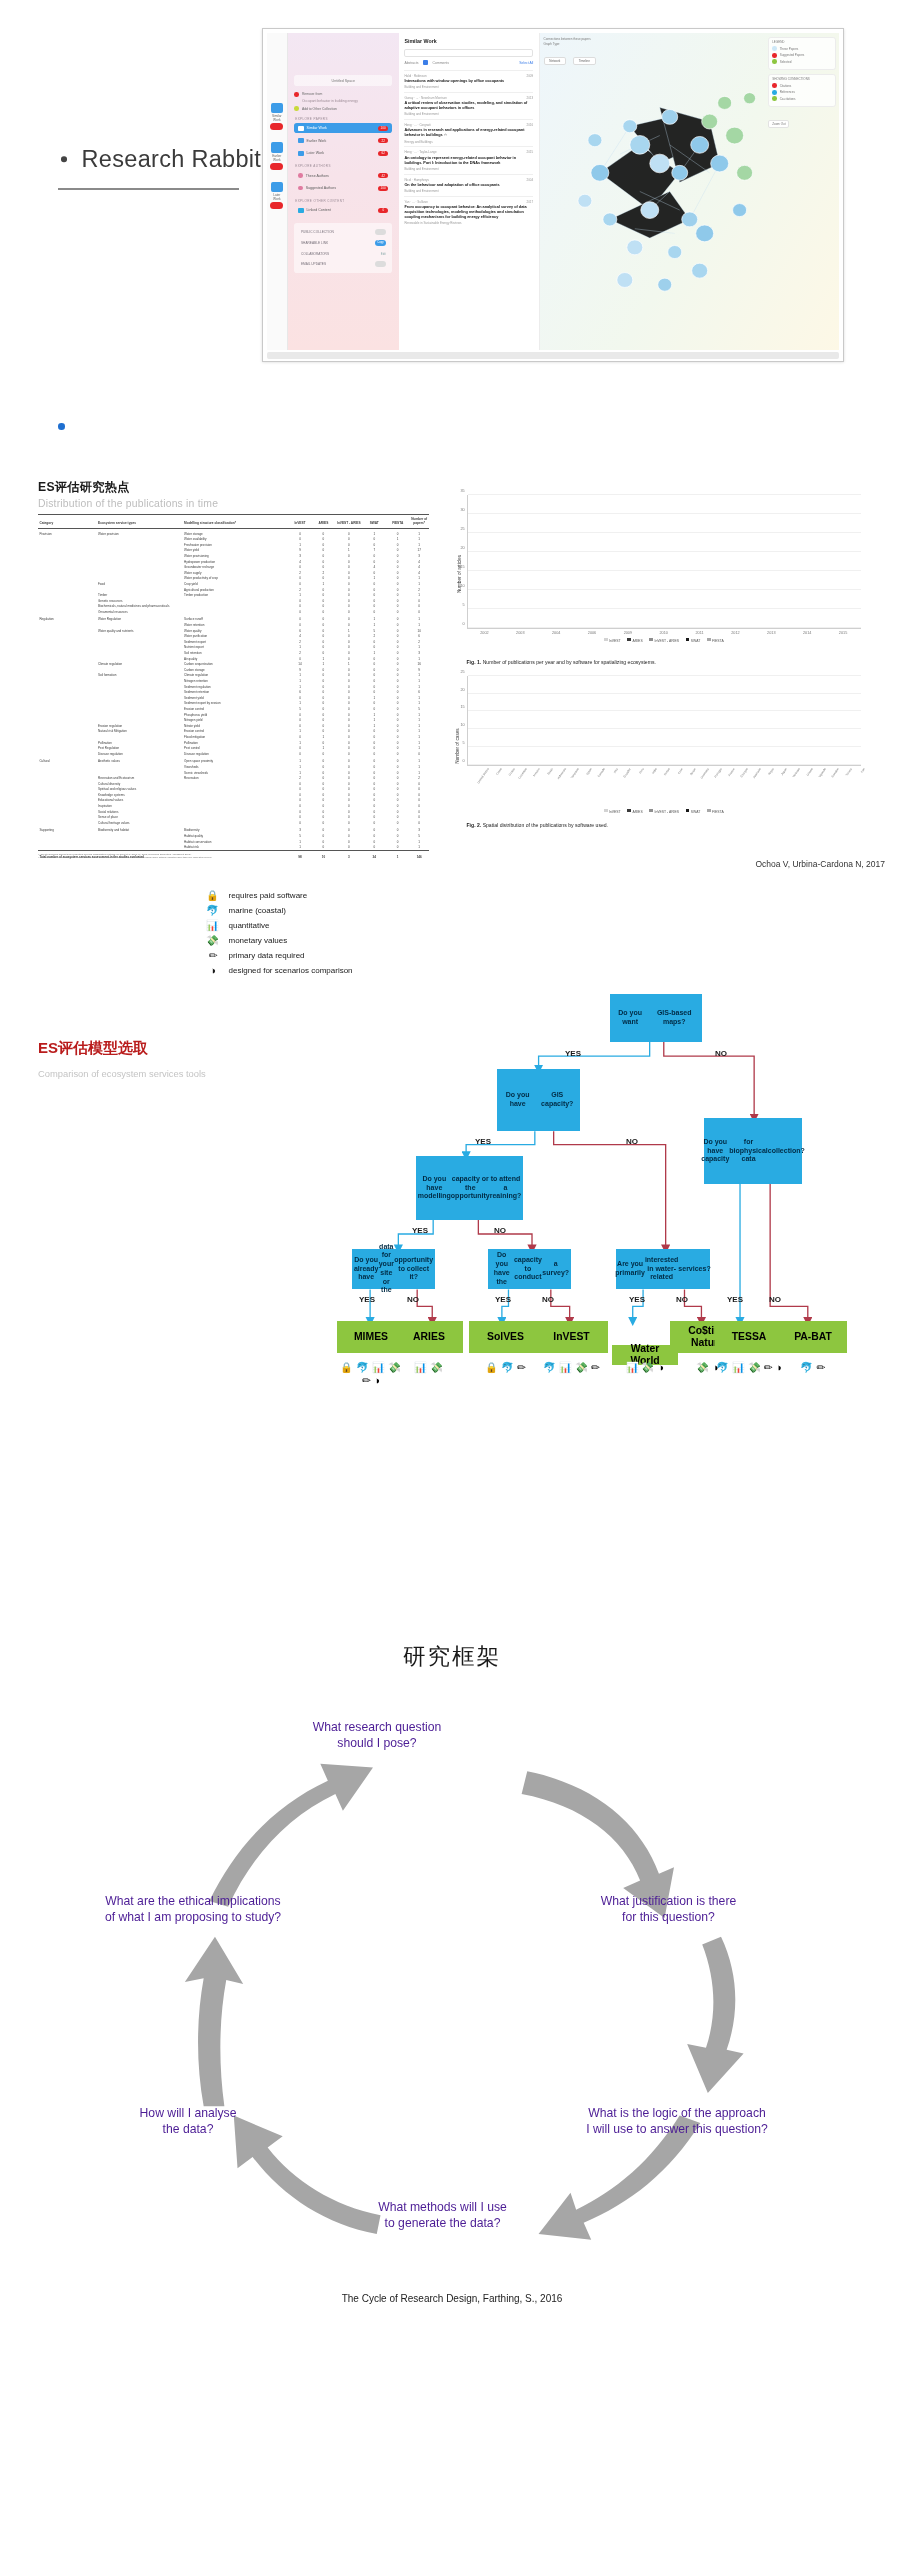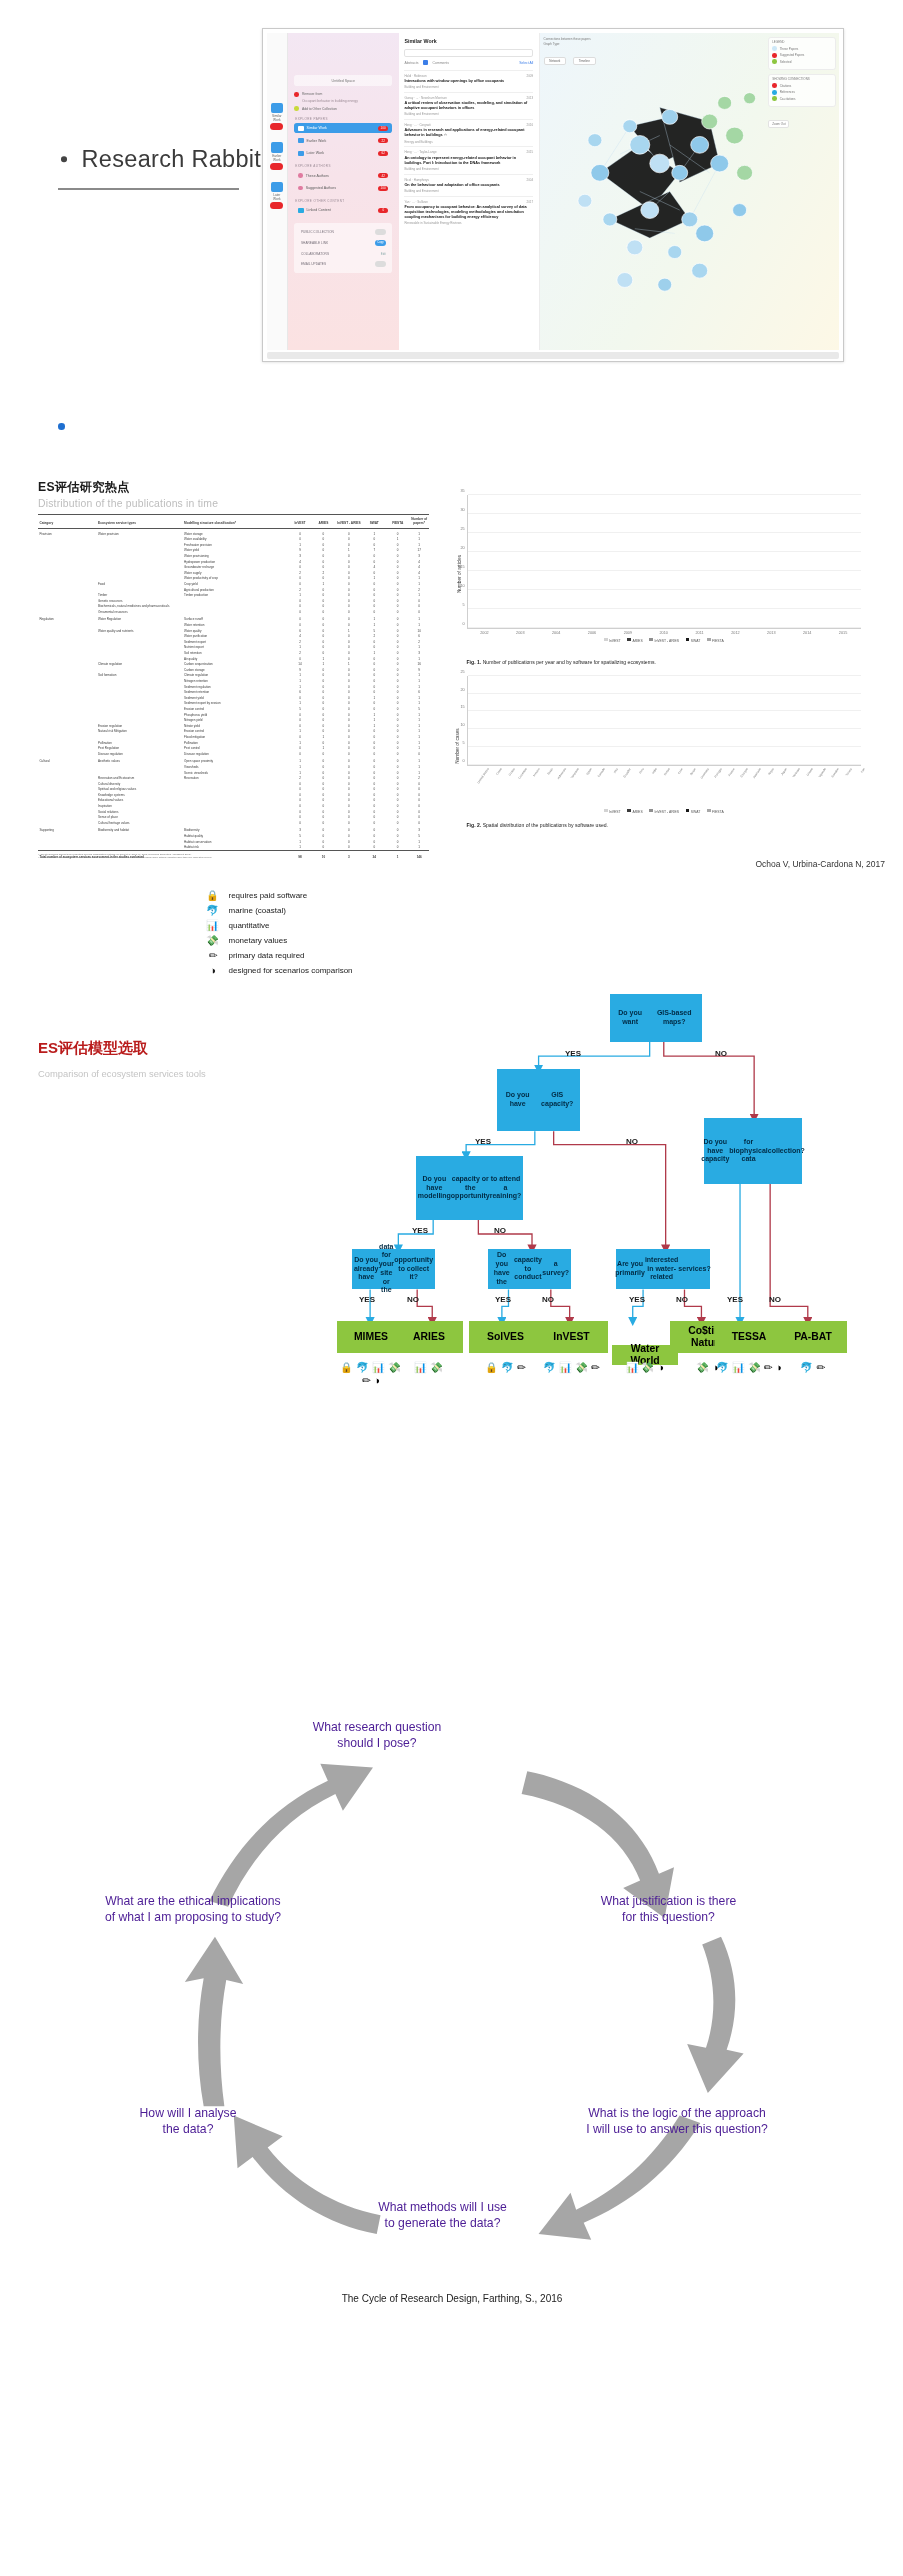--- a/index.html
+++ b/index.html
@@ -1540,20 +1540,21 @@
           <div class="icons" style="left: 670px; top: 480px; width: 75px;"><span>💸</span> <span>◑</span></div>
           <div class="gbox" style="left: 715px; top: 440px; width: 68px; height: 32px;">TESSA</div>
           <div class="icons" style="left: 715px; top: 480px; width: 68px;"><span>🐬</span> <span>📊</span> <span>💸</span> <span>✏</span> <span>◑</span></div>
           <div class="gbox" style="left: 779px; top: 440px; width: 68px; height: 32px;">PA-BAT</div>
           <div class="icons" style="left: 779px; top: 480px; width: 68px;"><span>🐬</span> <span>✏</span></div>
         </div>
     </div>
   </section>
 
   <section class="sec-cycle">
+    <div class="cyc-title">研究框架</div>
 
     <div class="cyc-canvas">
       <svg width="904" height="602" style="position:absolute;left:0;top:0;" viewBox="0 0 960 640">
         <g fill="#a6a6a6">
 
           <path d="M560 96 C 630 110, 680 150, 700 205 L 716 198 L 706 252 L 662 220 L 680 212 C 662 166, 618 132, 554 120 Z"></path>
 
           <path d="M766 272 C 784 310, 786 352, 772 392 L 790 396 L 752 438 L 730 386 L 750 390 C 762 354, 760 316, 746 280 Z"></path>
 
           <path d="M744 470 C 712 522, 668 556, 620 576 L 628 594 L 572 588 L 606 544 L 612 562 C 654 542, 692 510, 722 462 Z"></path>

